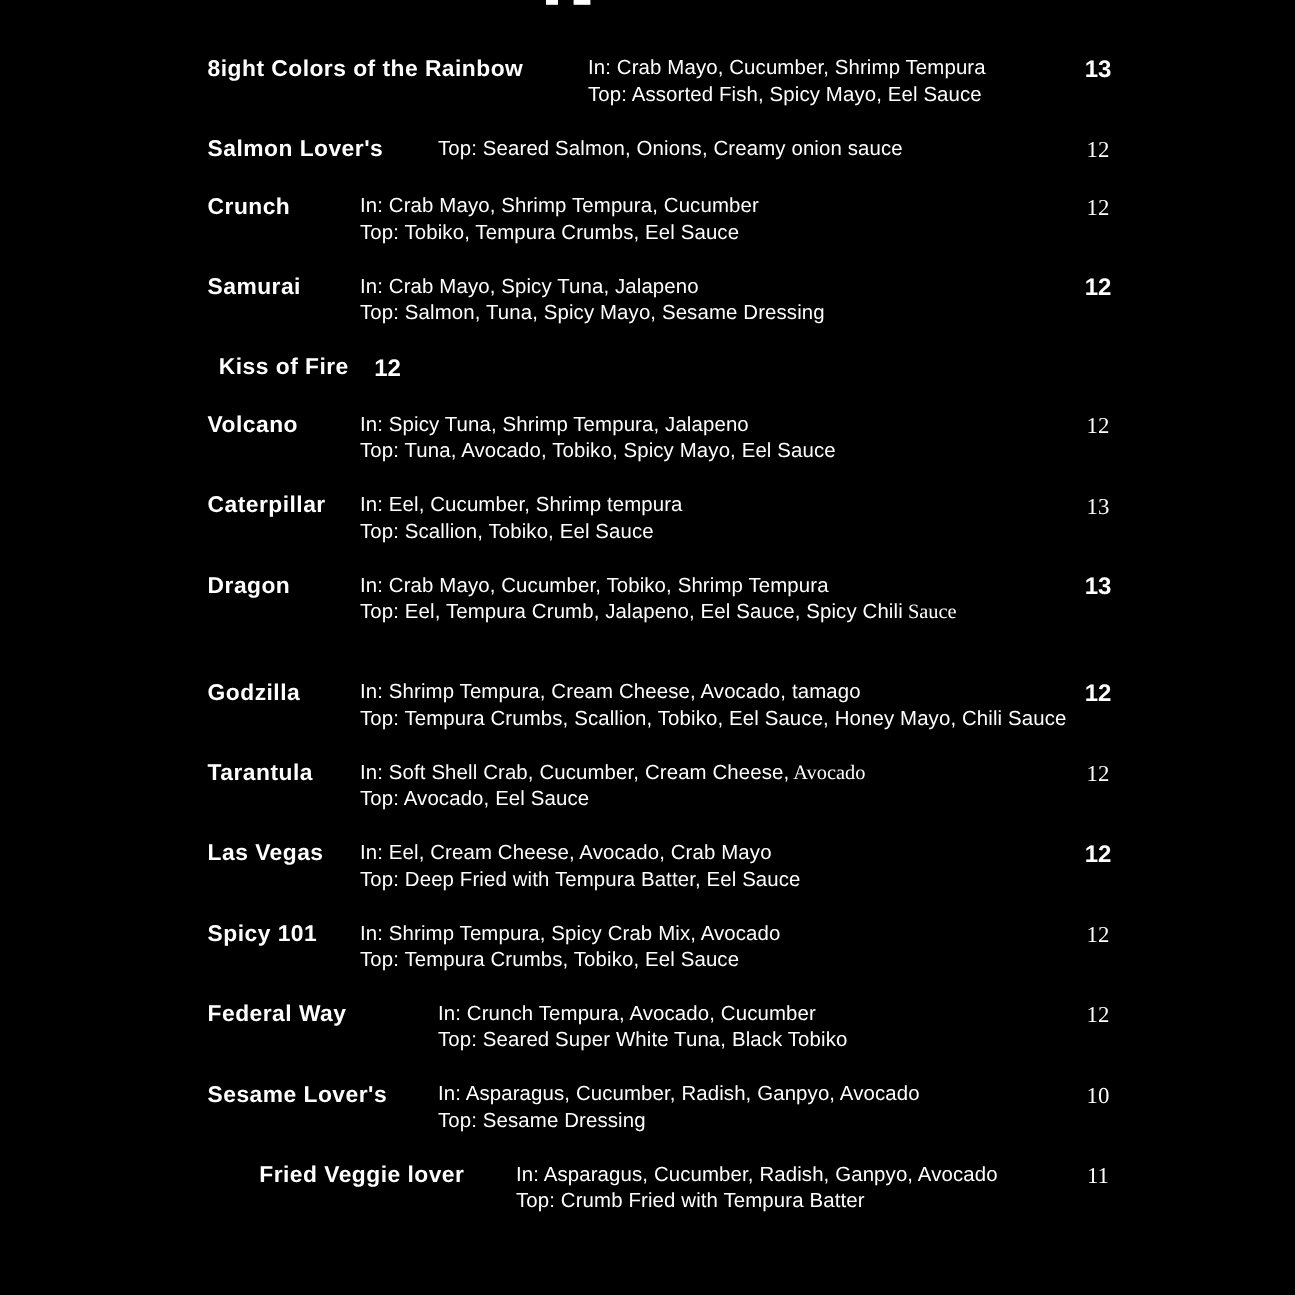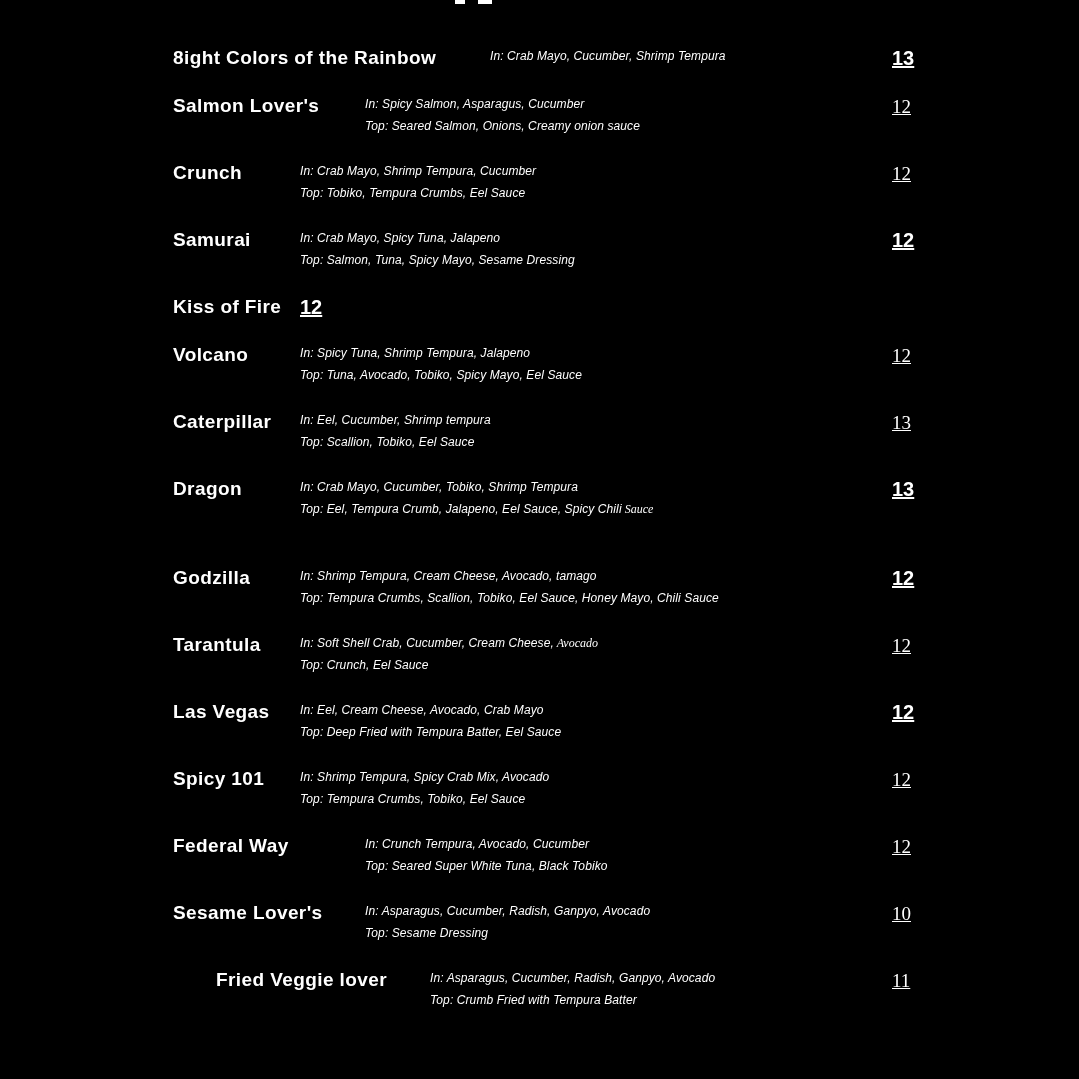--- a/index.html
+++ b/index.html
@@ -28,32 +28,30 @@
     flex-shrink: 0;
     font-weight: bold;
     font-size: 19px;
     letter-spacing: 0.4px;
     padding-top: 1px;
     white-space: nowrap;
     margin-left: 47px;
   }
   .item-desc {
     flex: 1 1 auto;
-    font-size: 12px;
+    font-size: 17px;
     line-height: 21.5px;
     letter-spacing: 0.1px;
-    font-style: italic;
   }
   .item-price {
     flex: 0 0 46px;
-    text-align: left;
+    text-align: center;
     font-weight: bold;
     font-size: 20px;
     padding-top: 1px;
-    text-decoration: underline;
   }
   .item-price.serif {
     font-family: "Liberation Serif", serif;
     font-weight: normal;
     font-size: 19px;
     padding-top: 2px;
   }
   .serif-suffix {
     font-family: "Liberation Serif", serif;
     letter-spacing: 0;
@@ -73,27 +71,27 @@
 <div>
   <div class="crop-fragment crop-a"></div>
   <div class="crop-fragment crop-b"></div>
 </div>
 
 <div class="menu">
     <div class="menu-item">
     <div class="item-name" style="width: 317px;">8ight Colors of the Rainbow</div>
     <div class="item-desc">
       <div class="in-line"><span class="in-text">In: Crab Mayo, Cucumber, Shrimp Tempura</span><span class="serif-suffix in-suffix"></span></div>
+      <div class="top-line"><span class="top-text">Top: Assorted Fish, Spicy Mayo, Eel Sauce</span><span class="serif-suffix top-suffix"></span></div>
     </div>
     <div class="item-price">13</div>
   </div>
     <div class="menu-item">
     <div class="item-name" style="width: 192px;">Salmon Lover's</div>
     <div class="item-desc">
-      <div class="in-line"><span class="in-text">In: Spicy Salmon, Asparagus, Cucumber</span><span class="serif-suffix in-suffix"></span></div>
       <div class="top-line"><span class="top-text">Top: Seared Salmon, Onions, Creamy onion sauce</span><span class="serif-suffix top-suffix"></span></div>
     </div>
     <div class="item-price serif">12</div>
   </div>
     <div class="menu-item">
     <div class="item-name" style="width: 127px;">Crunch</div>
     <div class="item-desc">
       <div class="in-line"><span class="in-text">In: Crab Mayo, Shrimp Tempura, Cucumber</span><span class="serif-suffix in-suffix"></span></div>
       <div class="top-line"><span class="top-text">Top: Tobiko, Tempura Crumbs, Eel Sauce</span><span class="serif-suffix top-suffix"></span></div>
     </div>
@@ -101,21 +99,21 @@
   </div>
     <div class="menu-item">
     <div class="item-name" style="width: 127px;">Samurai</div>
     <div class="item-desc">
       <div class="in-line"><span class="in-text">In: Crab Mayo, Spicy Tuna, Jalapeno</span><span class="serif-suffix in-suffix"></span></div>
       <div class="top-line"><span class="top-text">Top: Salmon, Tuna, Spicy Mayo, Sesame Dressing</span><span class="serif-suffix top-suffix"></span></div>
     </div>
     <div class="item-price">12</div>
   </div>
     <div class="menu-item">
-    <div class="item-name" style="width: 127px;">Kiss of Fire</div>
+    <div class="item-name" style="width: 127px; text-align: center;">Kiss of Fire</div>
     <div class="item-price">12</div>
   </div>
     <div class="menu-item">
     <div class="item-name" style="width: 127px;">Volcano</div>
     <div class="item-desc">
       <div class="in-line"><span class="in-text">In: Spicy Tuna, Shrimp Tempura, Jalapeno</span><span class="serif-suffix in-suffix"></span></div>
       <div class="top-line"><span class="top-text">Top: Tuna, Avocado, Tobiko, Spicy Mayo, Eel Sauce</span><span class="serif-suffix top-suffix"></span></div>
     </div>
     <div class="item-price serif">12</div>
   </div>
@@ -140,21 +138,21 @@
     <div class="item-desc">
       <div class="in-line"><span class="in-text">In: Shrimp Tempura, Cream Cheese, Avocado, tamago</span><span class="serif-suffix in-suffix"></span></div>
       <div class="top-line"><span class="top-text">Top: Tempura Crumbs, Scallion, Tobiko, Eel Sauce, Honey Mayo, Chili Sauce</span><span class="serif-suffix top-suffix"></span></div>
     </div>
     <div class="item-price">12</div>
   </div>
     <div class="menu-item">
     <div class="item-name" style="width: 127px;">Tarantula</div>
     <div class="item-desc">
       <div class="in-line"><span class="in-text">In: Soft Shell Crab, Cucumber, Cream Cheese,</span><span class="serif-suffix in-suffix"> Avocado</span></div>
-      <div class="top-line"><span class="top-text">Top: Crunch, Eel Sauce</span><span class="serif-suffix top-suffix"></span></div>
+      <div class="top-line"><span class="top-text">Top: Avocado, Eel Sauce</span><span class="serif-suffix top-suffix"></span></div>
     </div>
     <div class="item-price serif">12</div>
   </div>
     <div class="menu-item">
     <div class="item-name" style="width: 127px;">Las Vegas</div>
     <div class="item-desc">
       <div class="in-line"><span class="in-text">In: Eel, Cream Cheese, Avocado, Crab Mayo</span><span class="serif-suffix in-suffix"></span></div>
       <div class="top-line"><span class="top-text">Top: Deep Fried with Tempura Batter, Eel Sauce</span><span class="serif-suffix top-suffix"></span></div>
     </div>
     <div class="item-price">12</div>

